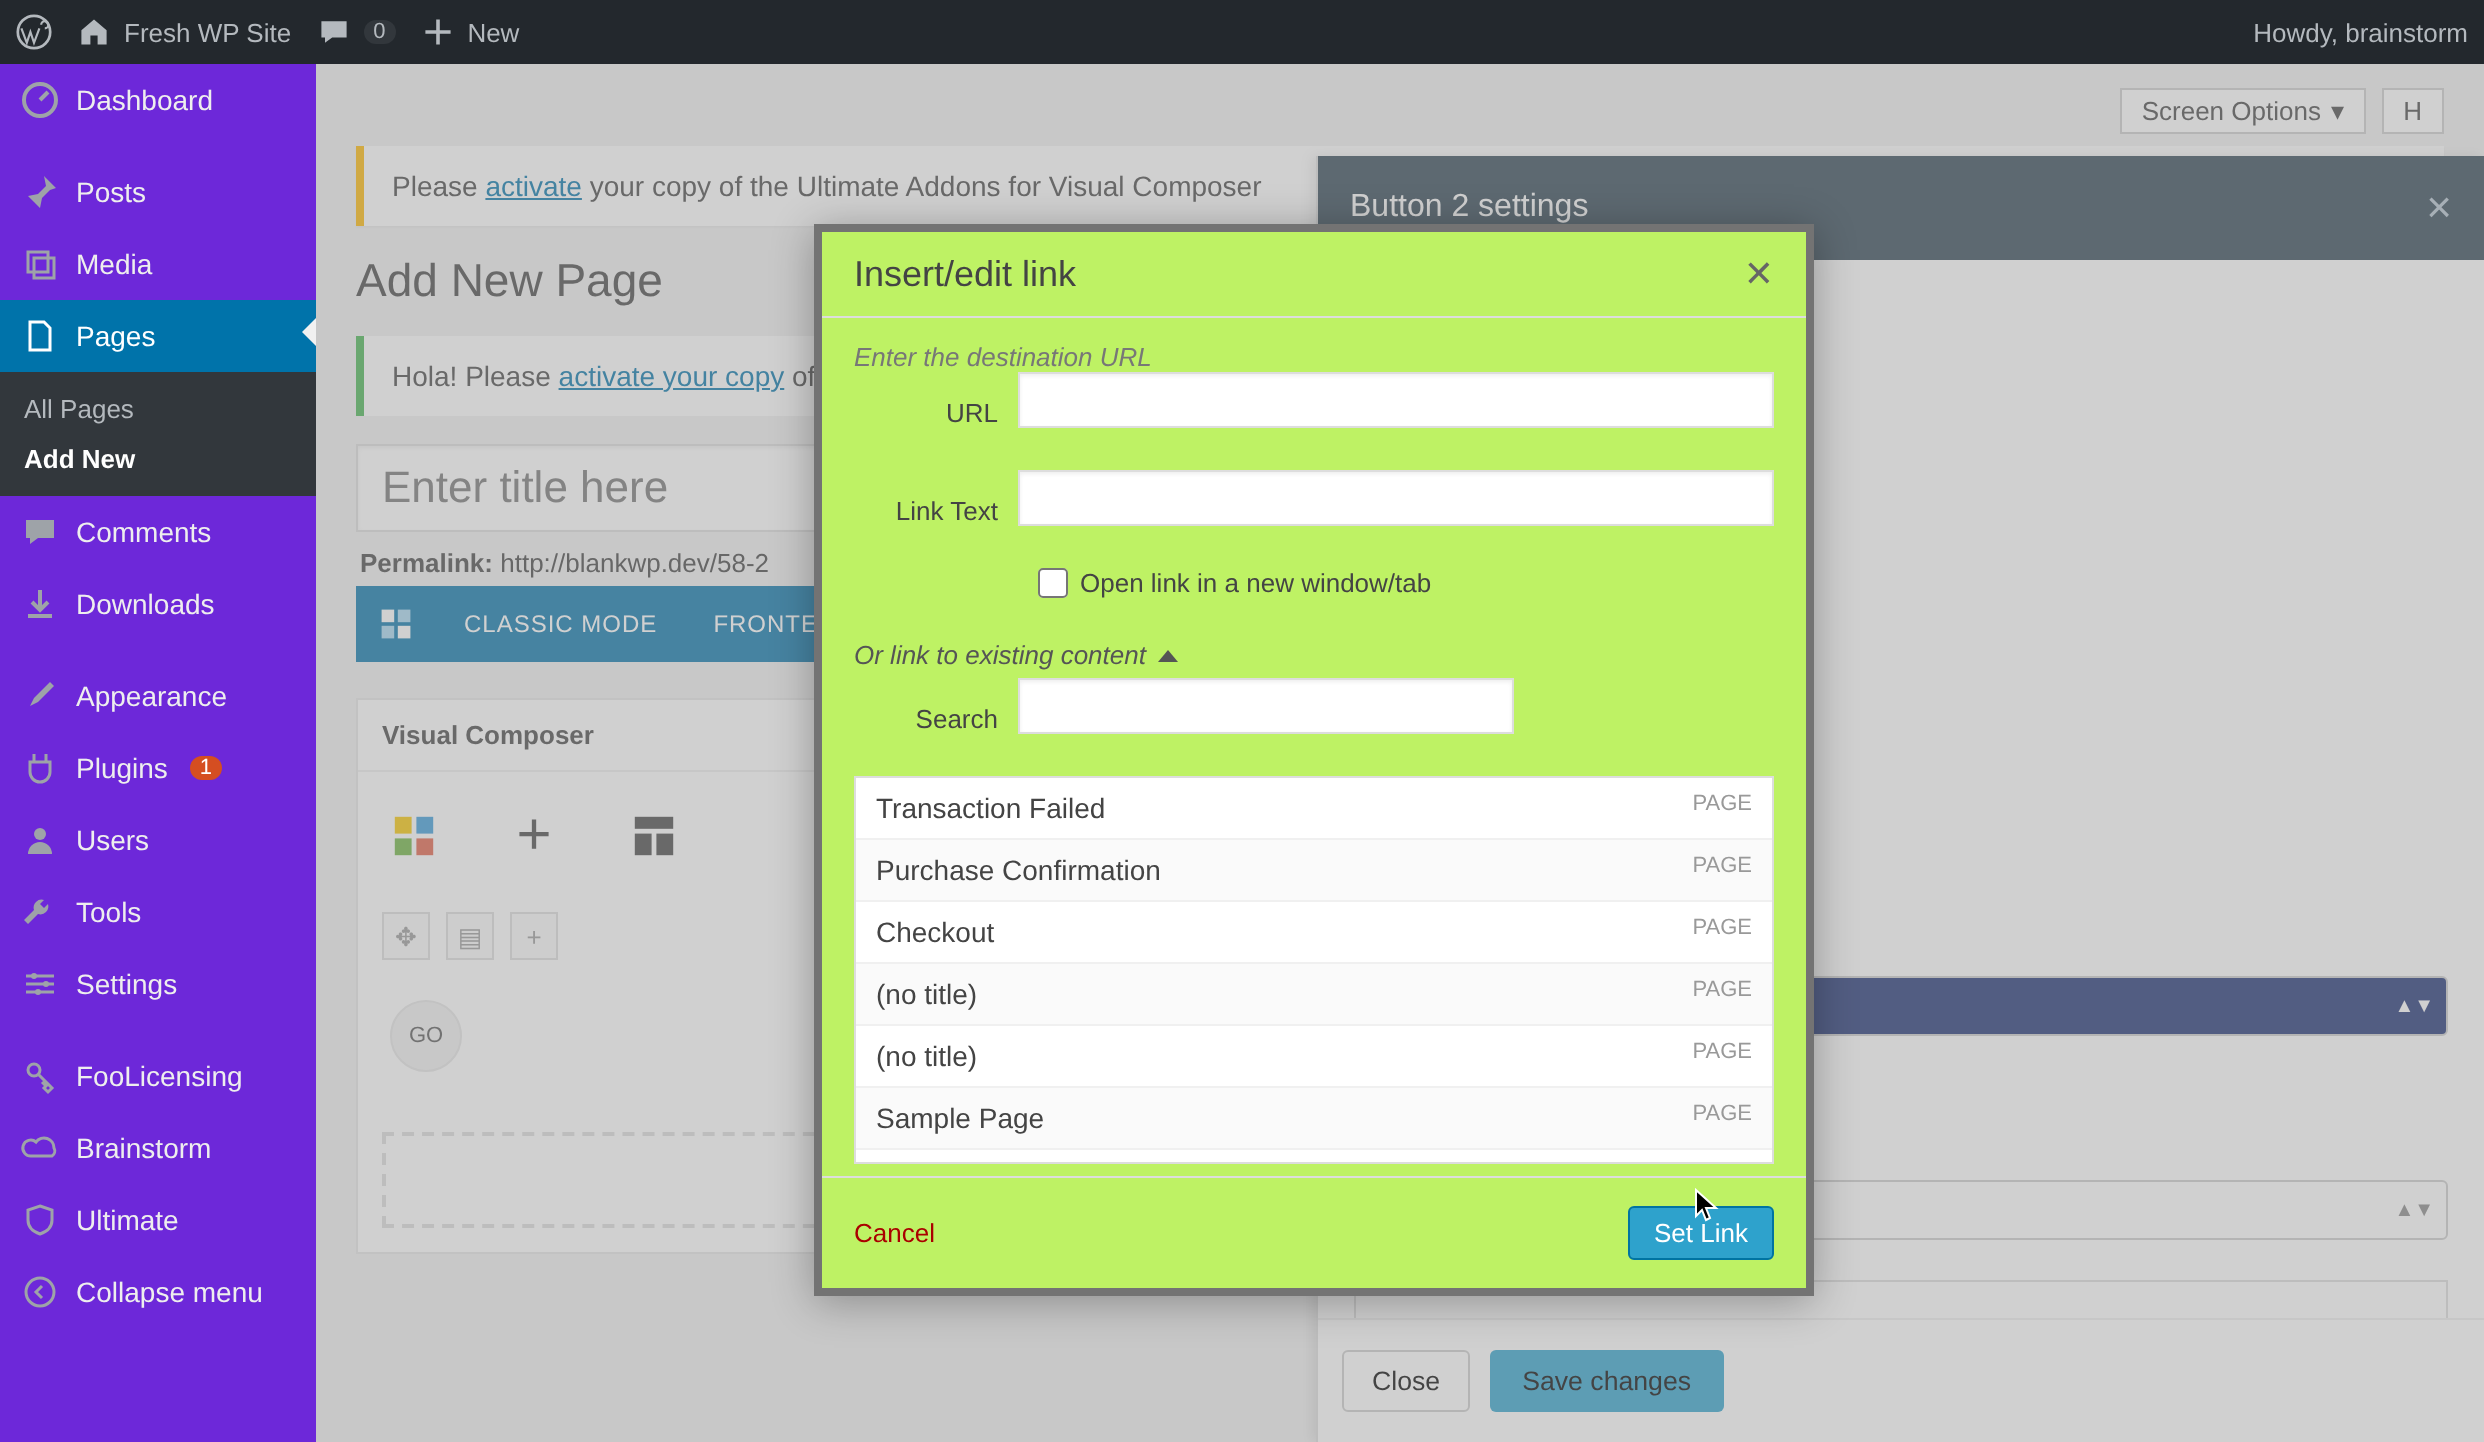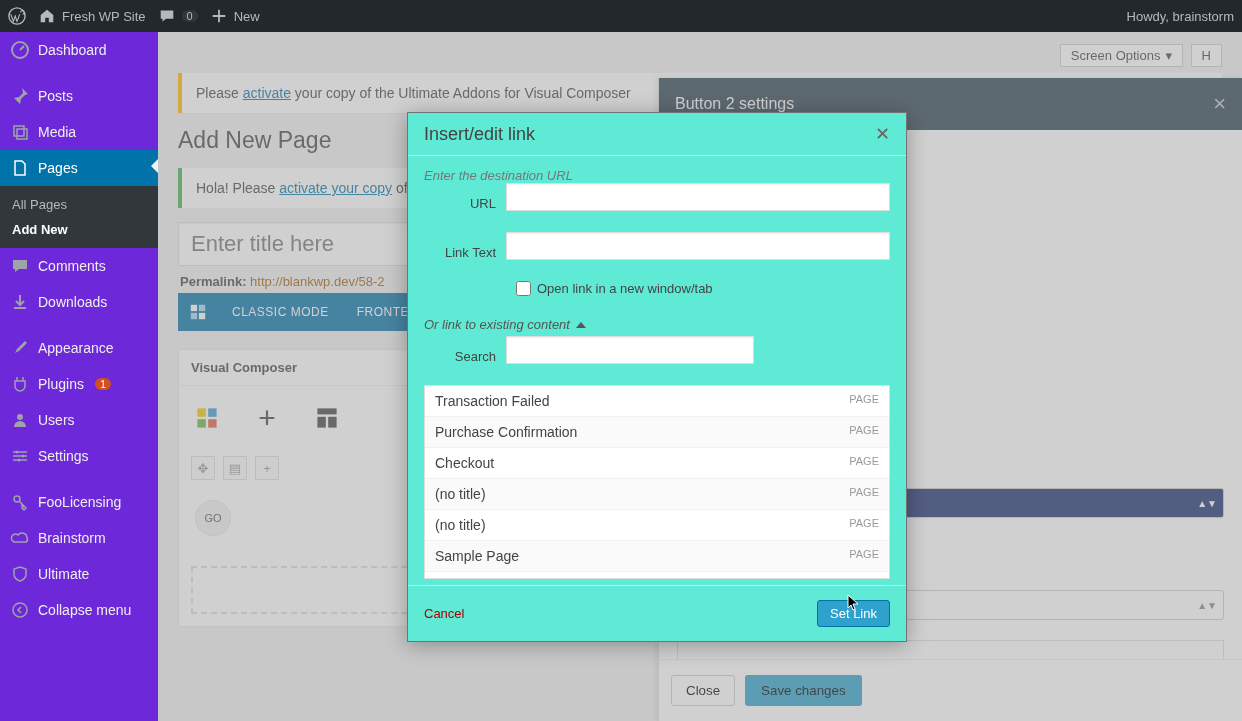--- a/index.html
+++ b/index.html
@@ -64,21 +64,21 @@
 .side-select { width: 100%; border: 1px solid #ccc; background: #1b2f72; color:#fff; height: 30px; border-radius: 3px; margin: 6px 0; display:flex;align-items:center;justify-content:flex-end;padding:0 6px; }
 .side-select.alt { background: #fff; color:#444; }
 .side-foot { border-top: 1px solid #eee; padding: 15px 12px; display: flex; gap: 10px; align-items:center; }
 .side-foot .close { background: #fff; border: 1px solid #ccc; padding: 7px 14px; cursor:pointer; border-radius:3px; }
 .side-foot .save { background: #2ea2cc; color: #000000; border: none; padding: 8px 16px; cursor:pointer; border-radius:3px; }
 
 
 .dimmer { position: absolute; top: 32px; left: 158px; right: 0; bottom: 0; background: rgba(150,150,150,.45); }
 
 
-.modal { position: absolute; top: 112px; left: 407px; width: 500px; background: #5eead4; border: 1px solid #737373; box-shadow: 0 3px 20px rgba(0,0,0,.3); }
+.modal { position: absolute; top: 112px; left: 407px; width: 500px; background: #bef264; border: 4px solid #737373; box-shadow: 0 3px 20px rgba(0,0,0,.3); }
 .modal-head { display: flex; justify-content: space-between; align-items: center; padding: 10px 16px; border-bottom: 1px solid #ddd; }
 .modal-head h2 { font-size: 18px; font-weight: 500; }
 .modal-head .x { font-size: 18px; color: #666; cursor: pointer; }
 .modal-body { padding: 12px 16px 6px 16px; }
 .hint { font-style: italic; color: #777; font-size: 13px; }
 .frow { display: flex; align-items: flex-end; margin-bottom: 21px; }
 .frow label { width: 82px; text-align: right; padding-right: 10px; font-size: 13px; }
 .frow input[type=text] { flex: 1; border: 1px solid #ddd; height: 28px; padding: 0 6px; box-shadow: inset 0 1px 2px rgba(0,0,0,.07); }
 .frow.chk { padding-left: 92px; }
 .frow.chk input { margin-right: 6px; width:15px; height:15px; }
@@ -223,20 +223,28 @@
         <svg viewBox="0 0 20 20">
           <circle cx="10" cy="7" r="3" fill="#9ea3a8"></circle>
           <path d="M4 17a6 6 0 0 1 12 0z" fill="#9ea3a8"></path>
         </svg>
       </span>
     <span>Users</span>
   </div>
   <div class="menu-item">
     <span class="mico">
         <svg viewBox="0 0 20 20">
+          <path d="M14 6a4 4 0 0 1-5 5l-5 5-2-2 5-5a4 4 0 0 1 5-5l-2 2 2 2z" fill="#9ea3a8"></path>
+        </svg>
+      </span>
+    <span>Tools</span>
+  </div>
+  <div class="menu-item">
+    <span class="mico">
+        <svg viewBox="0 0 20 20">
           <path d="M3 6h14M3 10h14M3 14h14" stroke="#9ea3a8" stroke-width="1.5"></path>
           <circle cx="7" cy="6" r="1.5" fill="#9ea3a8"></circle>
           <circle cx="13" cy="10" r="1.5" fill="#9ea3a8"></circle>
           <circle cx="9" cy="14" r="1.5" fill="#9ea3a8"></circle>
         </svg>
       </span>
     <span>Settings</span>
   </div>
   <div class="sep"></div>
   <div class="menu-item">
@@ -290,21 +298,21 @@
 
   <div class="h1">Add New Page</div>
 
   <div class="notice2">
     <span>Hola! Please </span><a href="#">activate your copy</a><span> of V</span>
   </div>
 
   <input class="title-input" type="text" placeholder="Enter title here" style="">
   <div class="permalink">
     <b>Permalink:</b>
-    <span style="color:#a16207">http://blankwp.dev/58-2</span>
+    <span style="color:#404040">http://blankwp.dev/58-2</span>
   </div>
 
   <div class="vc-bar">
     <div class="vcico">
         <svg width="18" height="18" viewBox="0 0 20 20">
           <rect x="2" y="2" width="7" height="7" fill="#fff"></rect>
           <rect x="11" y="2" width="7" height="7" fill="#a6d8f0"></rect>
           <rect x="2" y="11" width="7" height="7" fill="#a6d8f0"></rect>
           <rect x="11" y="11" width="7" height="7" fill="#fff"></rect>
         </svg>

